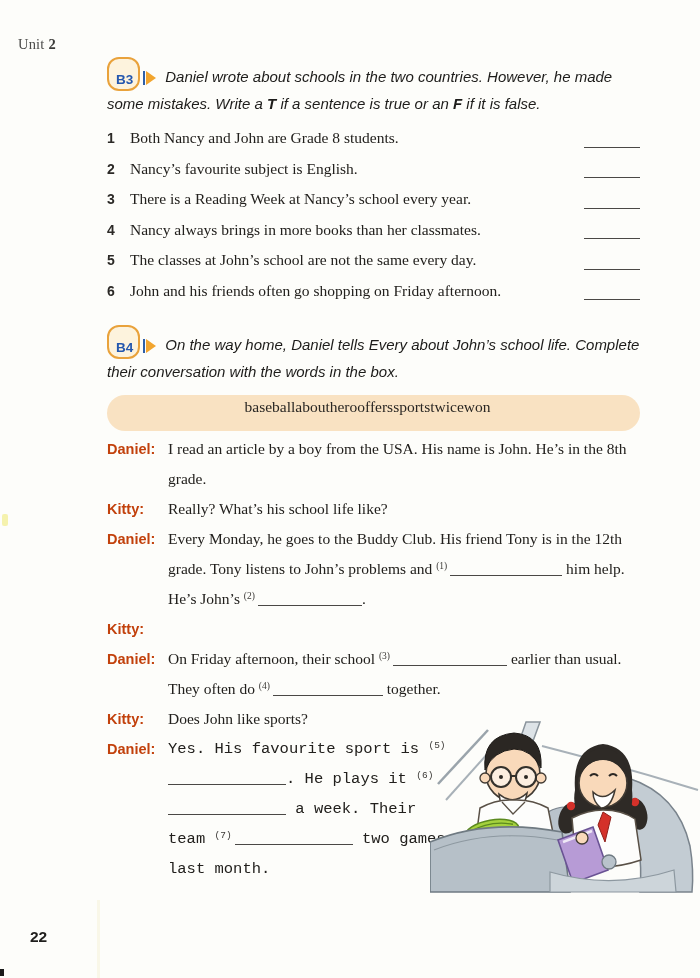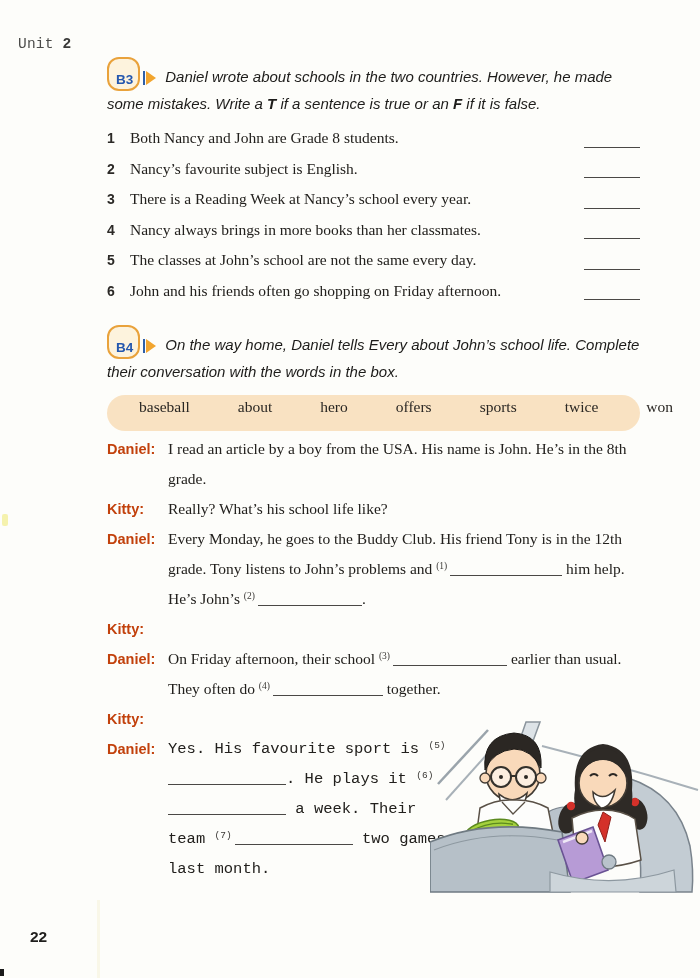--- a/index.html
+++ b/index.html
@@ -9,21 +9,21 @@
     font-family:"Liberation Serif", serif;
     color:#23211e;
     position:relative;
     overflow:hidden;
   }
   .page{position:absolute;inset:0;}
 
   
   .unit-label{
     position:absolute;left:18px;top:36px;
-    font-family:Liberation Mono, monospace;
+    font-family:Liberation Serif, serif;
     font-size:14.5px;color:#4b4b49;letter-spacing:.2px;
   }
   .unit-label b{font-weight:bold;color:#3a3a38;}
 
   
   .exercise{position:absolute;left:107px;width:533px;}
   .ex-b3{top:57px;}
   .ex-b4{top:325px;}
 
   .instr{
@@ -70,22 +70,22 @@
   .tf-blank{
     flex:none;width:56px;height:12px;
     border-bottom:1.4px solid #4a4845;
     align-self:flex-end;margin-bottom:1px;
   }
 
   
   .word-box{
     margin-top:11px;height:36px;border-radius:18px;
     background:#f9e2c2;
-    display:flex;align-items:center;justify-content:flex-start;
-    padding:0 44px 12px 32px;box-sizing:border-box;gap:48px;
+    display:flex;align-items:center;justify-content:center;
+    padding:0 44px 12px 32px;box-sizing:border-box;
   }
   .word-box span{font-size:15.5px;color:#2a2723;}
 
   
   .dialogue{position:absolute;left:107px;top:434px;width:533px;}
   .turn{display:flex;}
   .speaker{
     flex:none;width:61px;
     font-family:"Liberation Sans",sans-serif;
     font-weight:bold;font-size:14.5px;line-height:30px;color:#c2410c;
@@ -195,20 +195,21 @@
       </div>
       <div class="turn">
         <span class="speaker">Kitty:</span>
       </div>
       <div class="turn">
         <span class="speaker">Daniel:</span>
         <div class="speech"><span>On Friday afternoon, their school </span><sup class="ref">(3)</sup><span class="blank" style="width: 114px;"></span><span> earlier than usual. They often do </span><sup class="ref">(4)</sup><span class="blank" style="width: 110px;"></span><span> together.</span></div>
       </div>
       <div class="turn">
         <span class="speaker">Kitty:</span>
+        <div class="speech"><span>Does John like sports?</span></div>
       </div>
       <div class="turn">
         <span class="speaker">Daniel:</span>
         <div class="speech narrow"><span>Yes. His favourite sport is </span><sup class="ref">(5)</sup><span class="blank" style="width: 118px;"></span><span>. He plays it </span><sup class="ref">(6)</sup><span class="blank" style="width: 118px;"></span><span> a week. Their team </span><sup class="ref">(7)</sup><span class="blank" style="width: 118px;"></span><span> two games last month.</span></div>
       </div>
     </div>
 
   <svg class="illus" viewBox="0 0 270 176" role="img">
 
     <path d="M8,64 L58,10" stroke="#9aa4ab" stroke-width="2.5" fill="none"></path>

